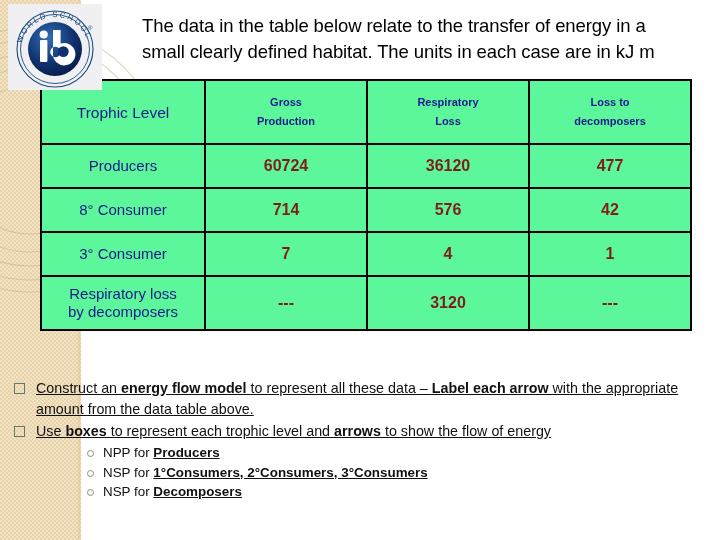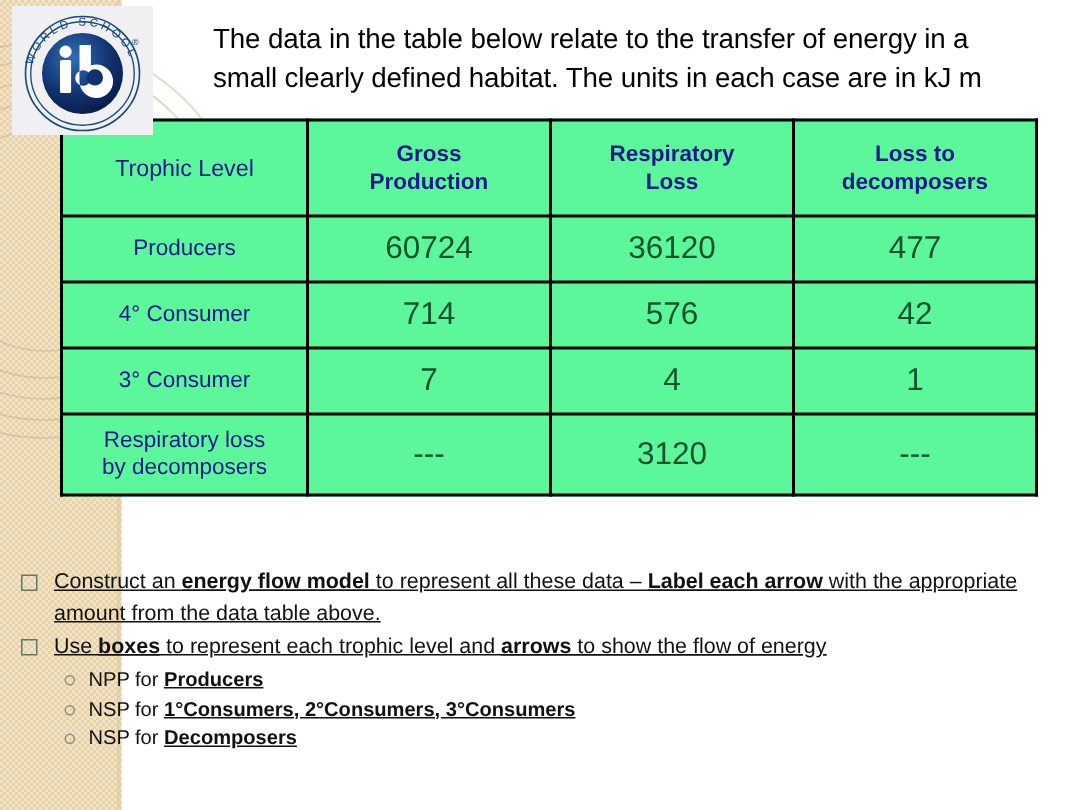--- a/index.html
+++ b/index.html
@@ -115,40 +115,40 @@
     font-size: 15px;
   }
   #energy-table col.c0 { width: 164px; }
   #energy-table col.c1 { width: 162px; }
   #energy-table col.c2 { width: 162px; }
   #energy-table col.c3 { width: 162px; }
 
   #energy-table thead th {
     height: 58px;
     font-weight: bold;
-    font-size: 15px;
+    font-size: 11px;
     line-height: 19px;
   }
   #energy-table thead th.label-head {
     font-weight: normal;
     font-size: 15.5px;
   }
   #energy-table tbody td {
     height: 38px;
     line-height: 18px;
   }
   #energy-table tbody td.rowlabel {
     font-weight: normal;
     color: #1a1a8c;
     font-size: 15px;
   }
   #energy-table tbody td.value {
-    font-weight: normal;
-    color: #14532d;
-    font-size: 21px;
+    font-weight: bold;
+    color: #7f1d1d;
+    font-size: 16px;
   }
   #energy-table tbody tr.tall td { height: 48px; }
 
   
   #task-list {
     position: absolute;
     left: 14px;
     top: 378px;
     width: 694px;
     z-index: 4;
@@ -172,20 +172,21 @@
     font-size: 14.3px;
     line-height: 21px;
     color: #111111;
   }
 
   .sub-row {
     display: flex;
     align-items: flex-start;
     margin-left: 29px;
     margin-bottom: 0px;
+    padding-left: 44px;
   }
   .circ-marker {
     flex: 0 0 auto;
     width: 5px;
     height: 5px;
     border: 1.2px solid #8a8f82;
     border-radius: 50%;
     background: transparent;
     margin: 7px 9px 0 0;
   }
@@ -269,21 +270,21 @@
     </tr>
   </thead>
   <tbody>
     <tr>
       <td class="rowlabel">Producers</td>
       <td class="value">60724</td>
       <td class="value">36120</td>
       <td class="value">477</td>
     </tr>
     <tr>
-      <td class="rowlabel">4° Consumer</td>
+      <td class="rowlabel">8° Consumer</td>
       <td class="value">714</td>
       <td class="value">576</td>
       <td class="value">42</td>
     </tr>
     <tr>
       <td class="rowlabel">3° Consumer</td>
       <td class="value">7</td>
       <td class="value">4</td>
       <td class="value">1</td>
     </tr>

